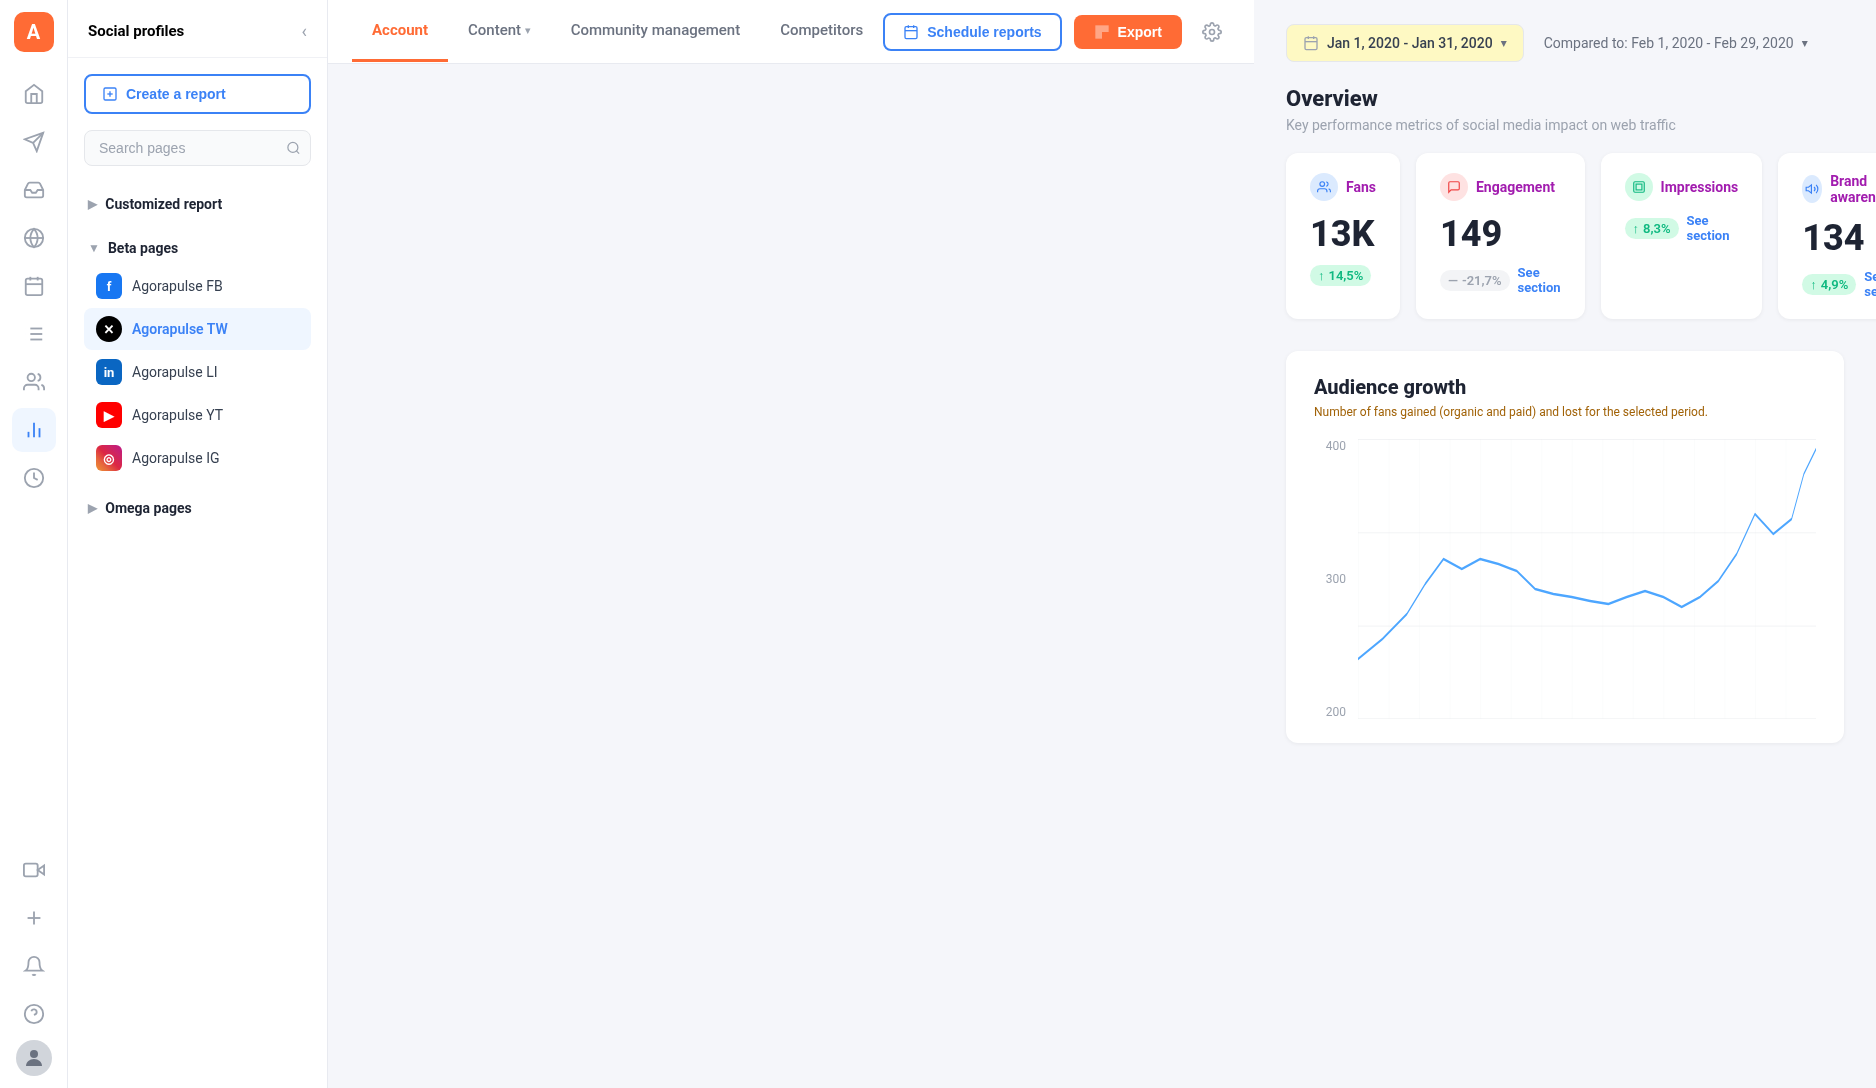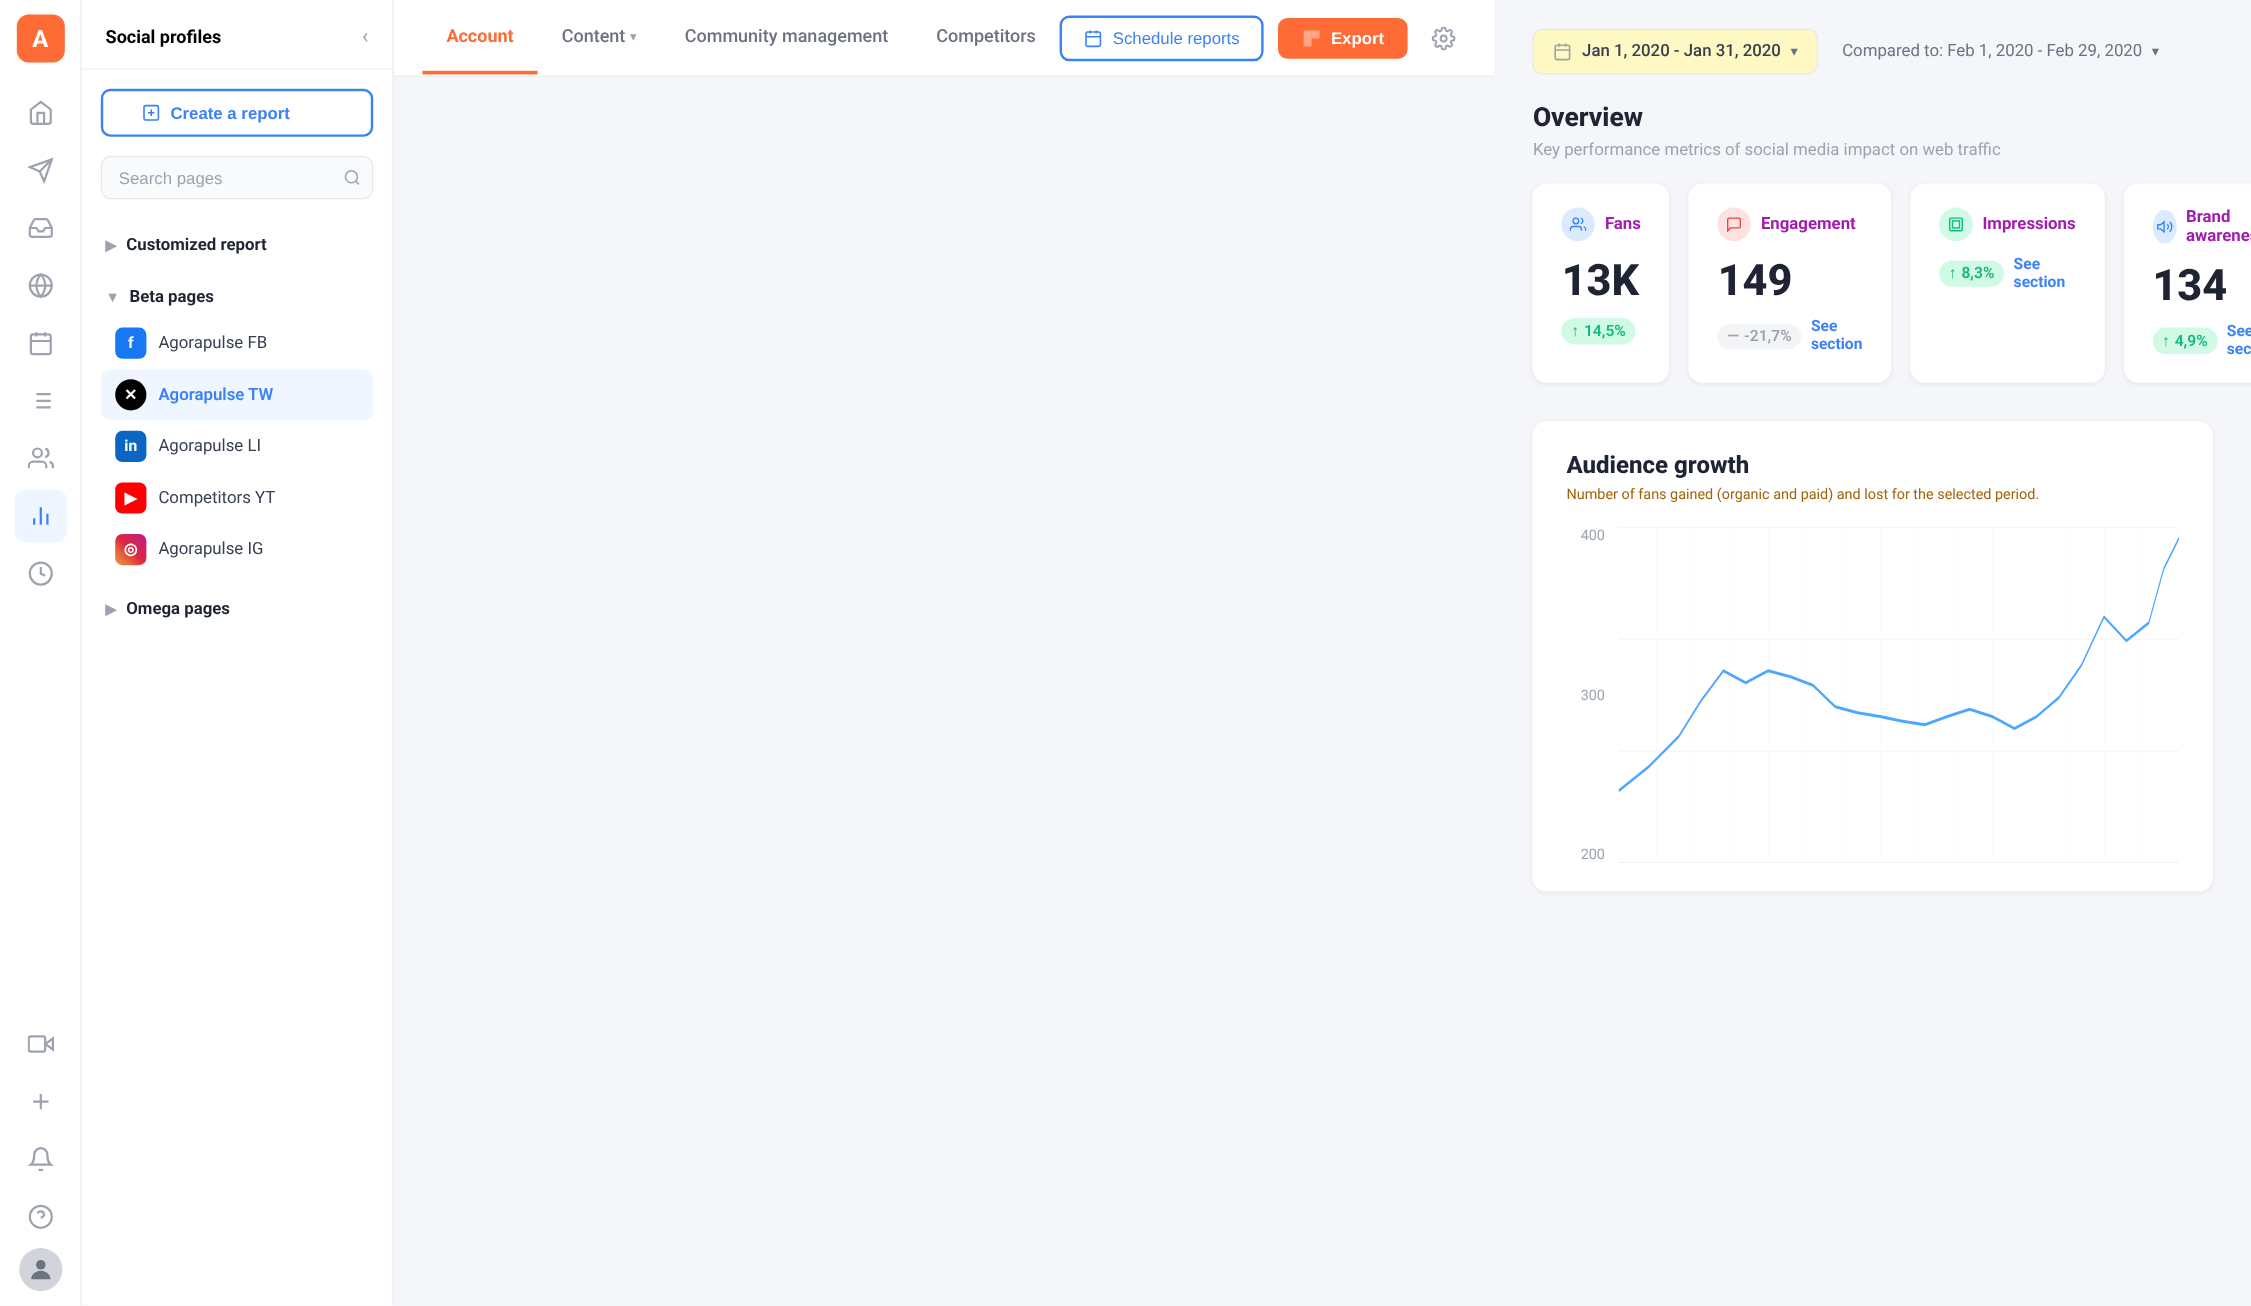--- a/index.html
+++ b/index.html
@@ -69,21 +69,21 @@
       font-weight: 700;
       color: #000000;
     }
     .sidebar-collapse-btn {
       color: #9ca3af;
       cursor: pointer;
       font-size: 18px;
     }
     .create-report-btn {
       margin: 16px;
-      padding: 10px 32px;
+      padding: 10px 16px;
       border: 2px solid #3b82f6;
       border-radius: 8px;
       background: #fff;
       color: #3b82f6;
       font-size: 14px;
       font-weight: 600;
       cursor: pointer;
       display: flex;
       align-items: center;
       gap: 8px;
@@ -203,21 +203,21 @@
       align-items: center;
       gap: 12px;
     }
     .schedule-btn {
       padding: 9px 18px;
       border: 2px solid #3b82f6;
       border-radius: 8px;
       background: #fff;
       color: #3b82f6;
       font-size: 14px;
-      font-weight: 400;
+      font-weight: 700;
       cursor: pointer;
       display: flex;
       align-items: center;
       gap: 8px;
     }
     .export-btn {
       padding: 9px 20px;
       border: none;
       border-radius: 8px;
       background: #ff6b35;
@@ -560,21 +560,21 @@
     <div class="sidebar-item active">
       <div class="social-icon tw">✕</div>
       <span>Agorapulse TW</span>
     </div>
     <div class="sidebar-item">
       <div class="social-icon li">in</div>
       <span>Agorapulse LI</span>
     </div>
     <div class="sidebar-item">
       <div class="social-icon yt">▶</div>
-      <span>Competitors YT</span>
+      <span>Agorapulse YT</span>
     </div>
     <div class="sidebar-item">
       <div class="social-icon ig">◎</div>
       <span>Agorapulse IG</span>
     </div>
   </div>
 
   <div class="sidebar-section">
     <div class="sidebar-section-header">
       <span class="chevron">▶</span>

